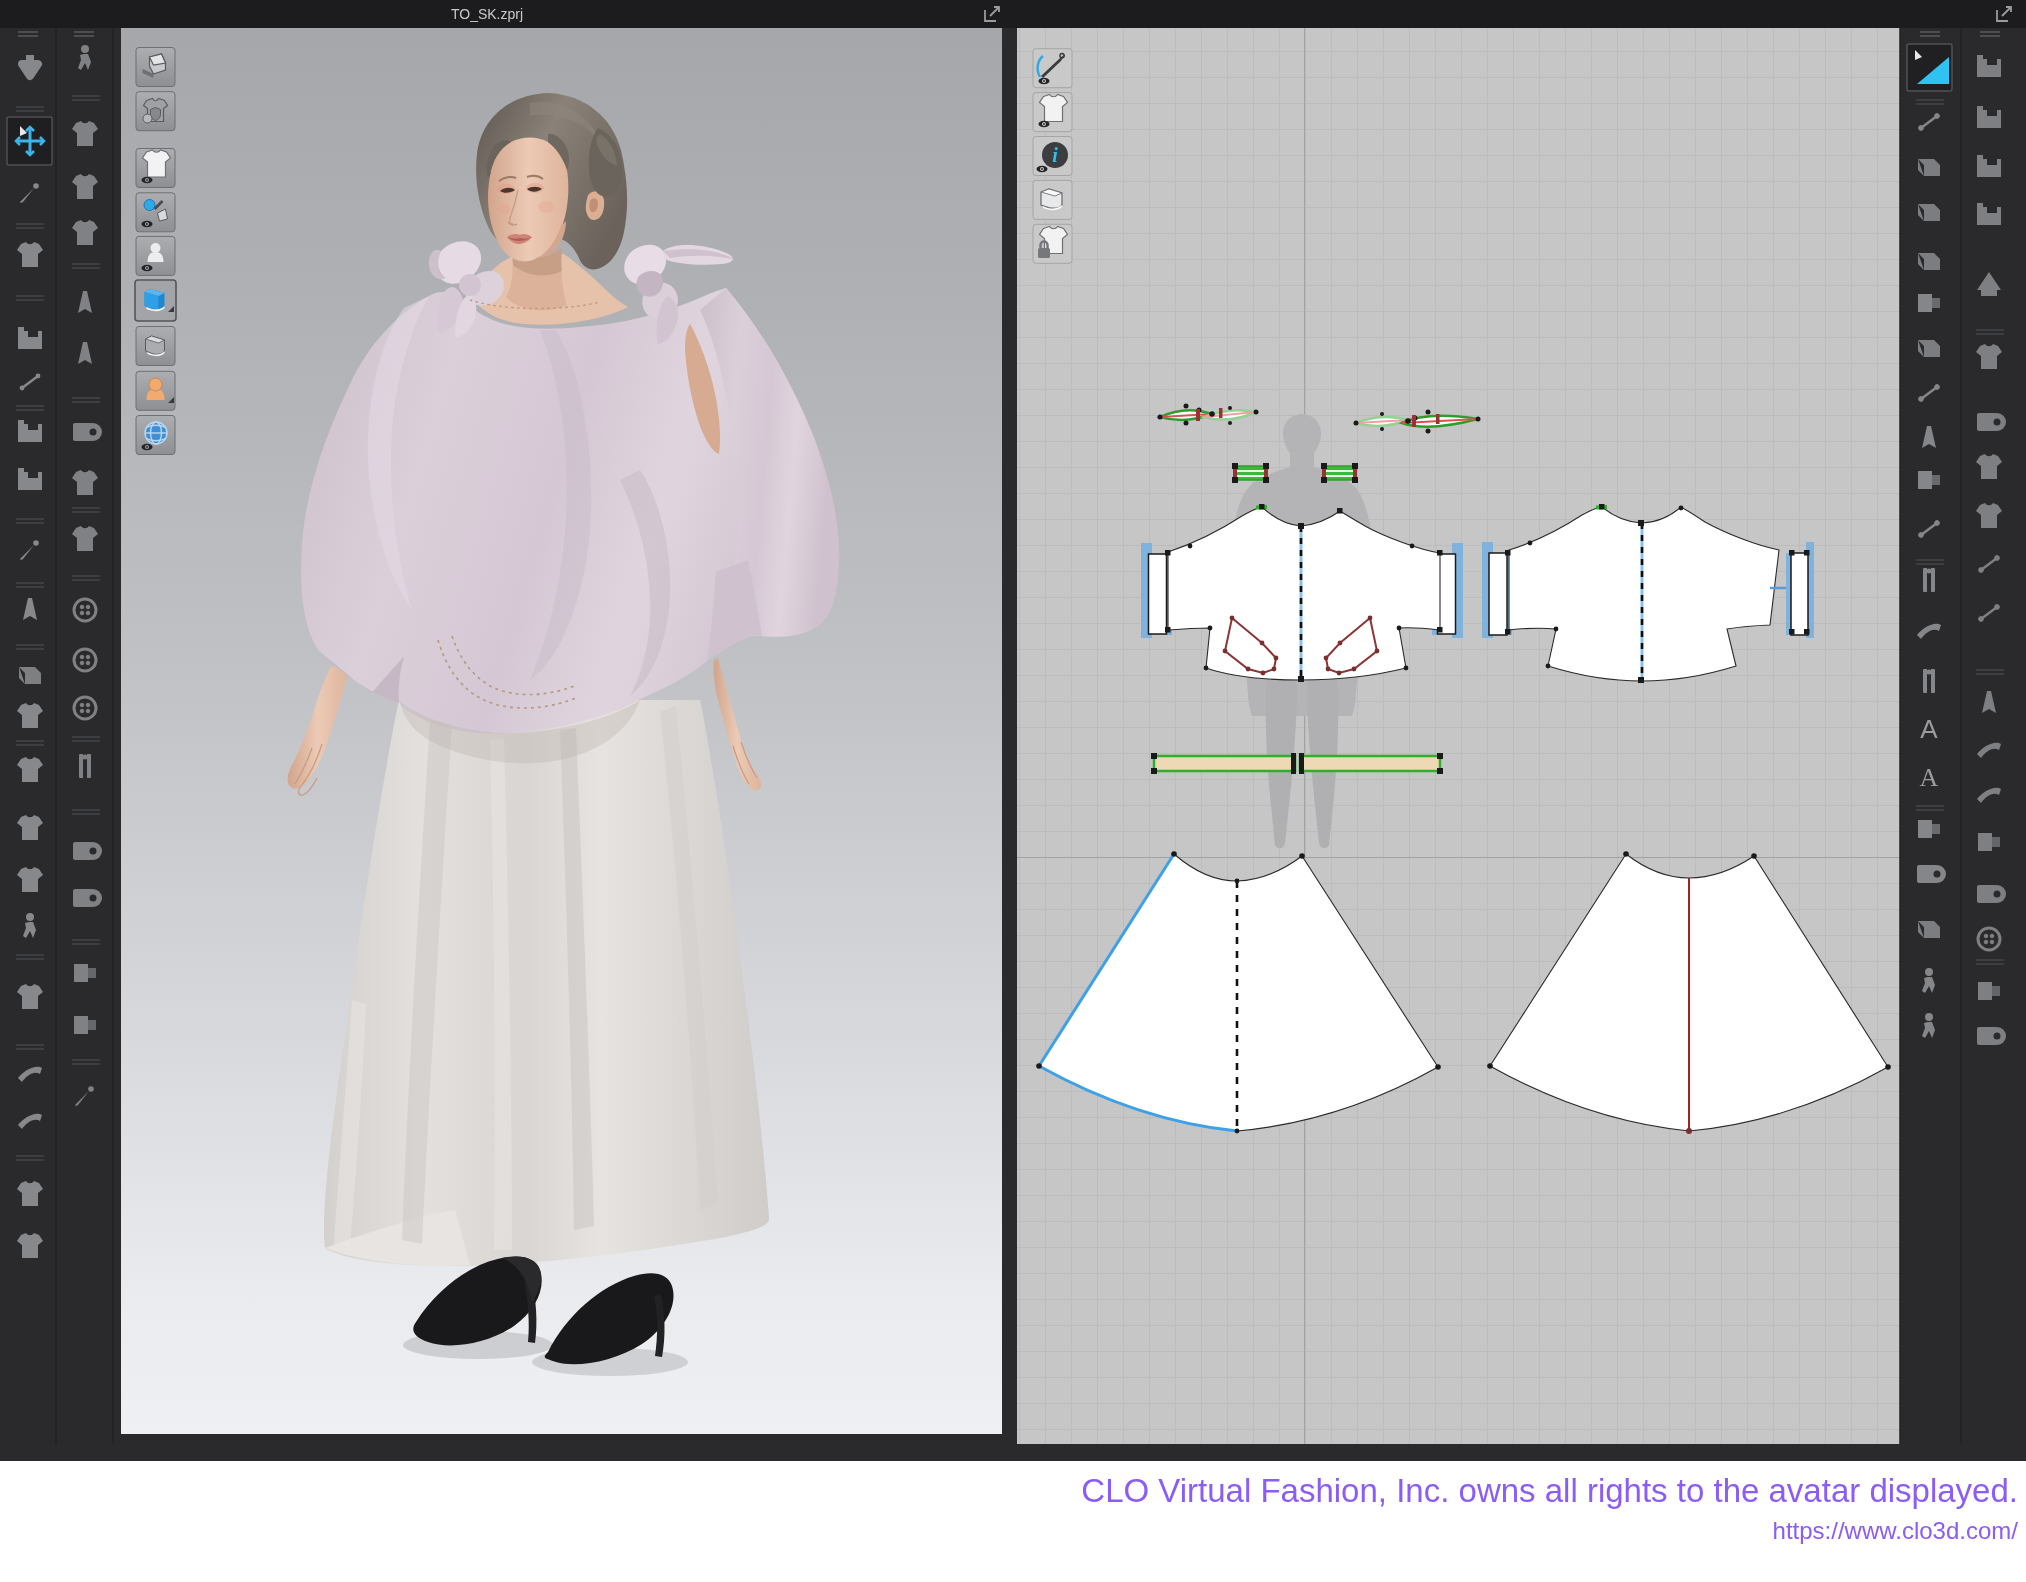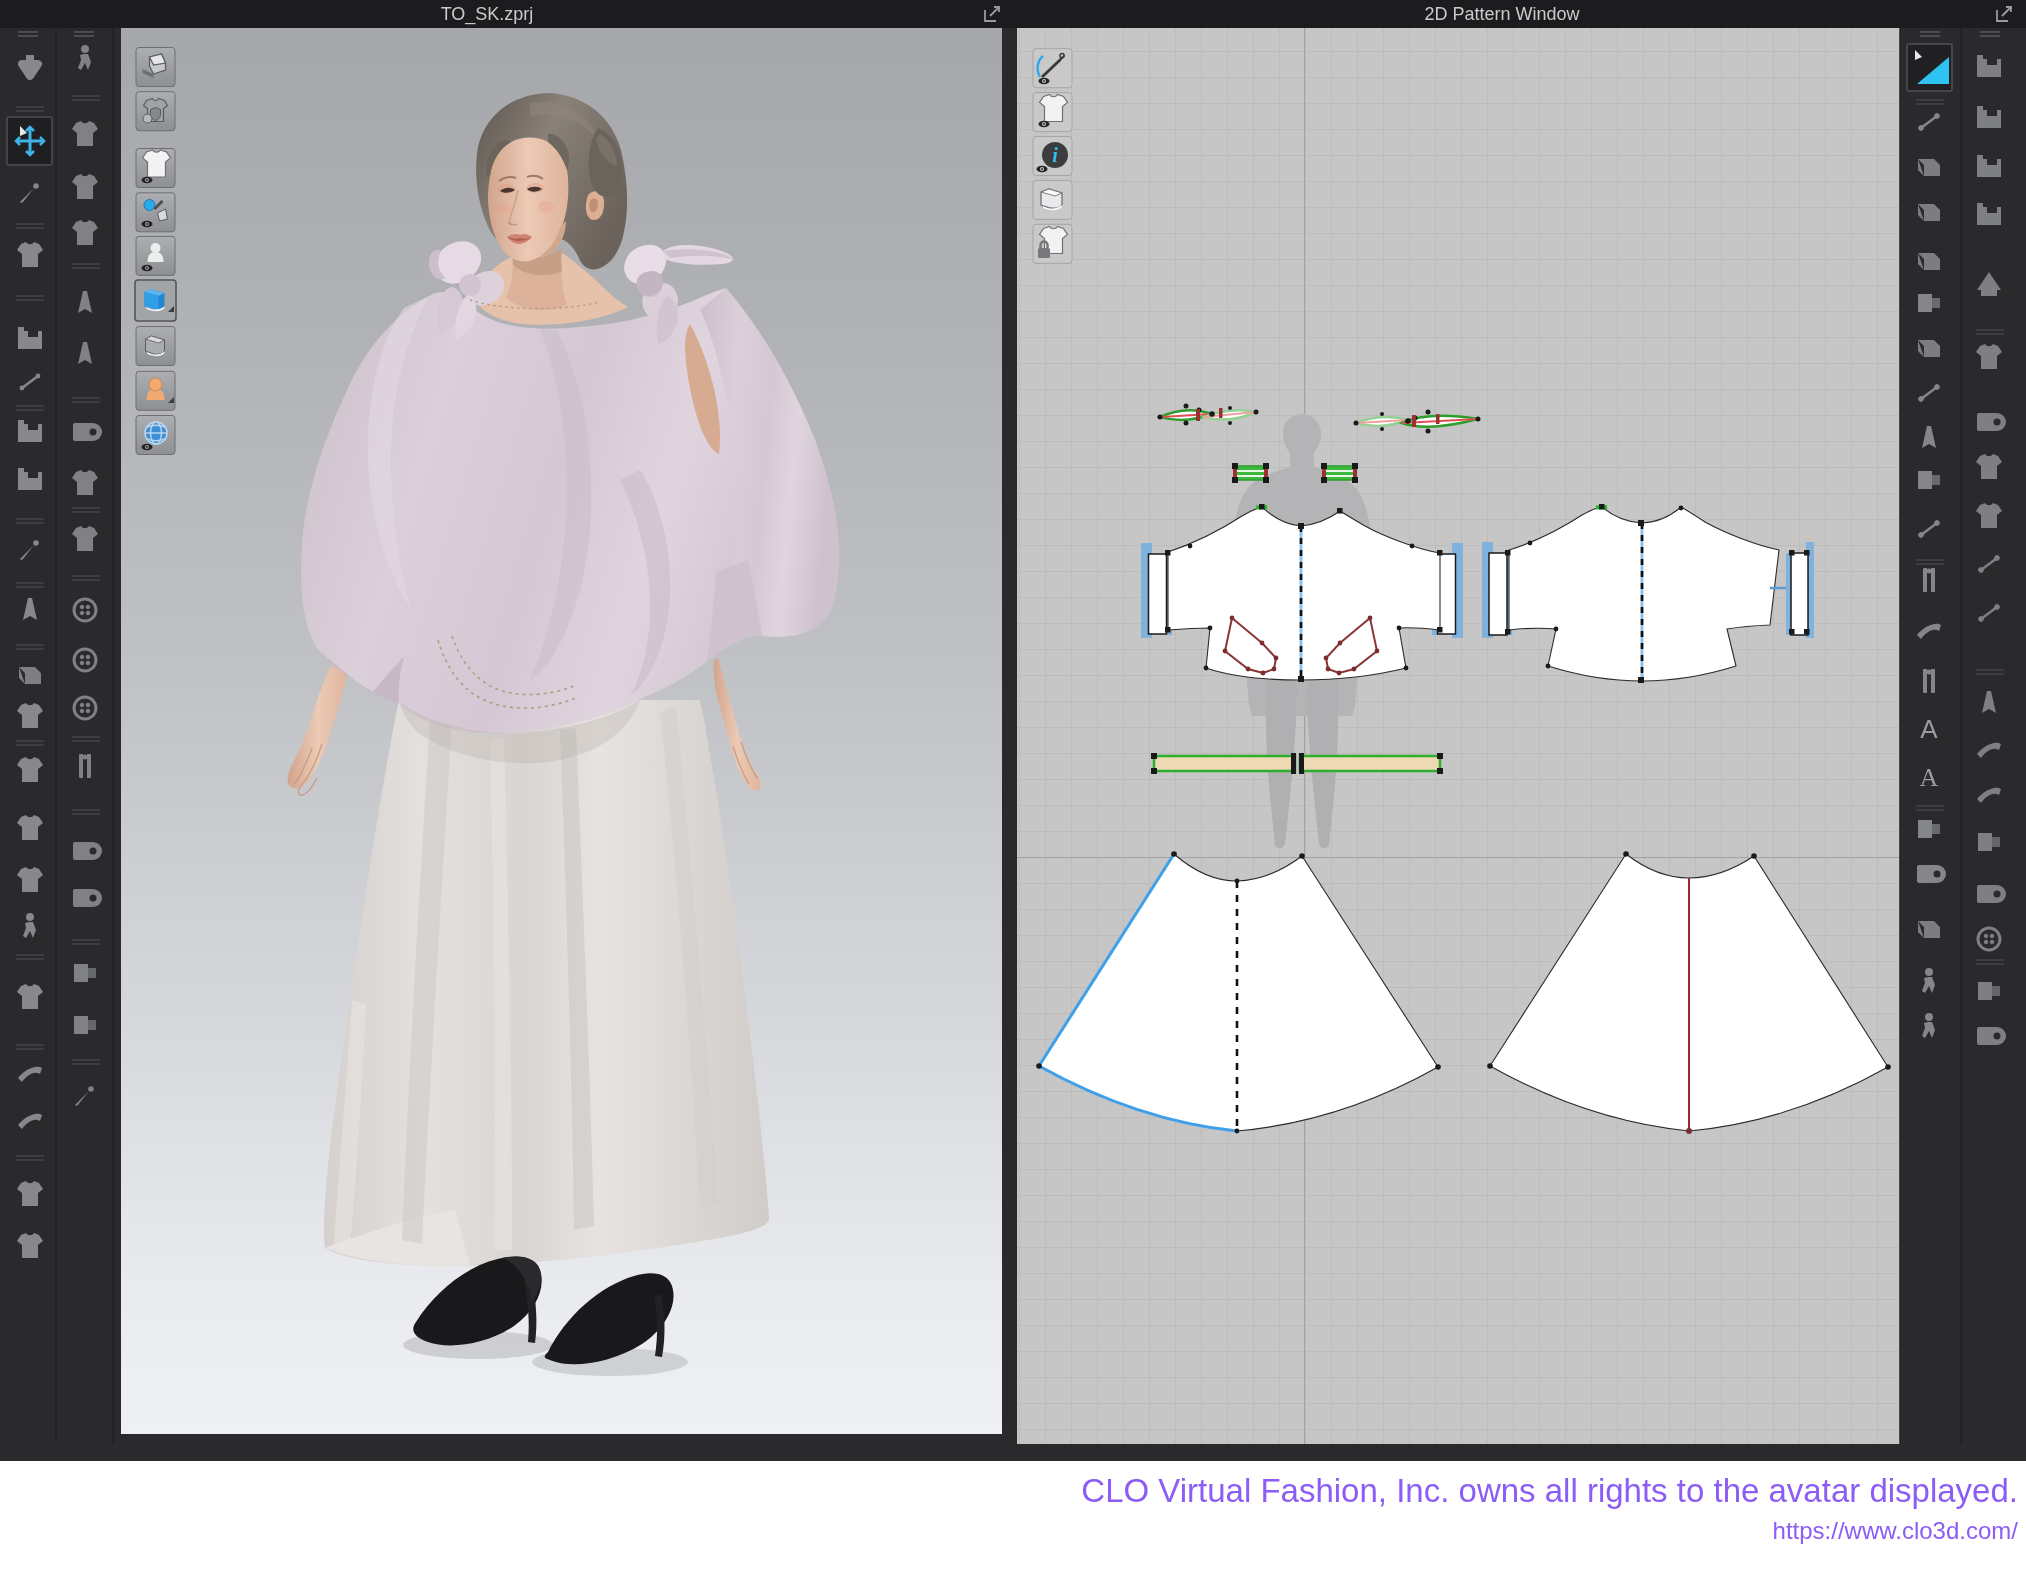--- a/index.html
+++ b/index.html
@@ -2,21 +2,21 @@
 <html><head>
 <meta charset="utf-8">
 <style>
   html,body{margin:0;padding:0;width:2026px;height:1582px;overflow:hidden;
     font-family:"Liberation Sans", sans-serif;background:#ffffff;}
   #page{position:absolute;left:0;top:0;width:2026px;height:1582px;}
   .abs{position:absolute;}
   
   #chrome{left:0;top:0;width:2026px;height:1461px;background:#2a2a2c;}
   #titlebar{left:0;top:0;width:2026px;height:28px;background:#1c1c1e;}
-  .title{top:0;height:28px;line-height:29px;color:#c9cacc;font-size:18px;text-align:center;}
+  .title{top:0;height:28px;line-height:29px;color:#c9cacc;font-size:14px;text-align:center;}
   #t1{left:0;width:974px;}
   #t2{left:1013px;width:978px;}
   
   #view3d{left:121px;top:28px;width:881px;height:1406px;
     background:linear-gradient(180deg,#a5a7ab 0%,#afb1b5 20%,#bfc1c5 45%,#d7d9dd 72%,#e9ebee 90%,#eff0f3 100%);}
   
   #view2d{left:1017px;top:28px;width:883px;height:1416px;background:#c6c6c6;}
   #grid{left:1017px;top:28px;width:883px;height:1416px;
     background-image:
       linear-gradient(90deg,#bcbcbc 1px,transparent 1px),
@@ -29,21 +29,20 @@
   .ftext{color:#8b5cf6;text-align:right;width:2018px;left:0;}
   #f1{top:1472px;font-size:33px;}
   #f2{top:1517px;font-size:24px;}
 </style>
 </head>
 <body>
 <div id="page">
   <div class="abs" id="chrome"></div>
   <div class="abs" id="titlebar"></div>
   <div class="abs title" id="t1">TO_SK.zprj</div>
-  <div class="abs title" id="t2">2D Pattern Window</div>
   <div class="abs" id="view3d"></div>
   <div class="abs" id="view2d"></div>
   <div class="abs" id="grid"></div>
   <div class="abs axis" style="left:1304px;top:28px;width:1px;height:1416px;"></div>
   <div class="abs axis" style="left:1017px;top:857px;width:883px;height:1px;"></div>
   <div class="abs" id="footer"></div>
   <div class="abs ftext" id="f1">CLO Virtual Fashion, Inc. owns all rights to the avatar displayed.</div>
   <div class="abs ftext" id="f2">https://www.clo3d.com/</div>
 
   <svg class="abs" id="svgmain" width="2026" height="1582" viewBox="0 0 2026 1582" style="left:0;top:0">

